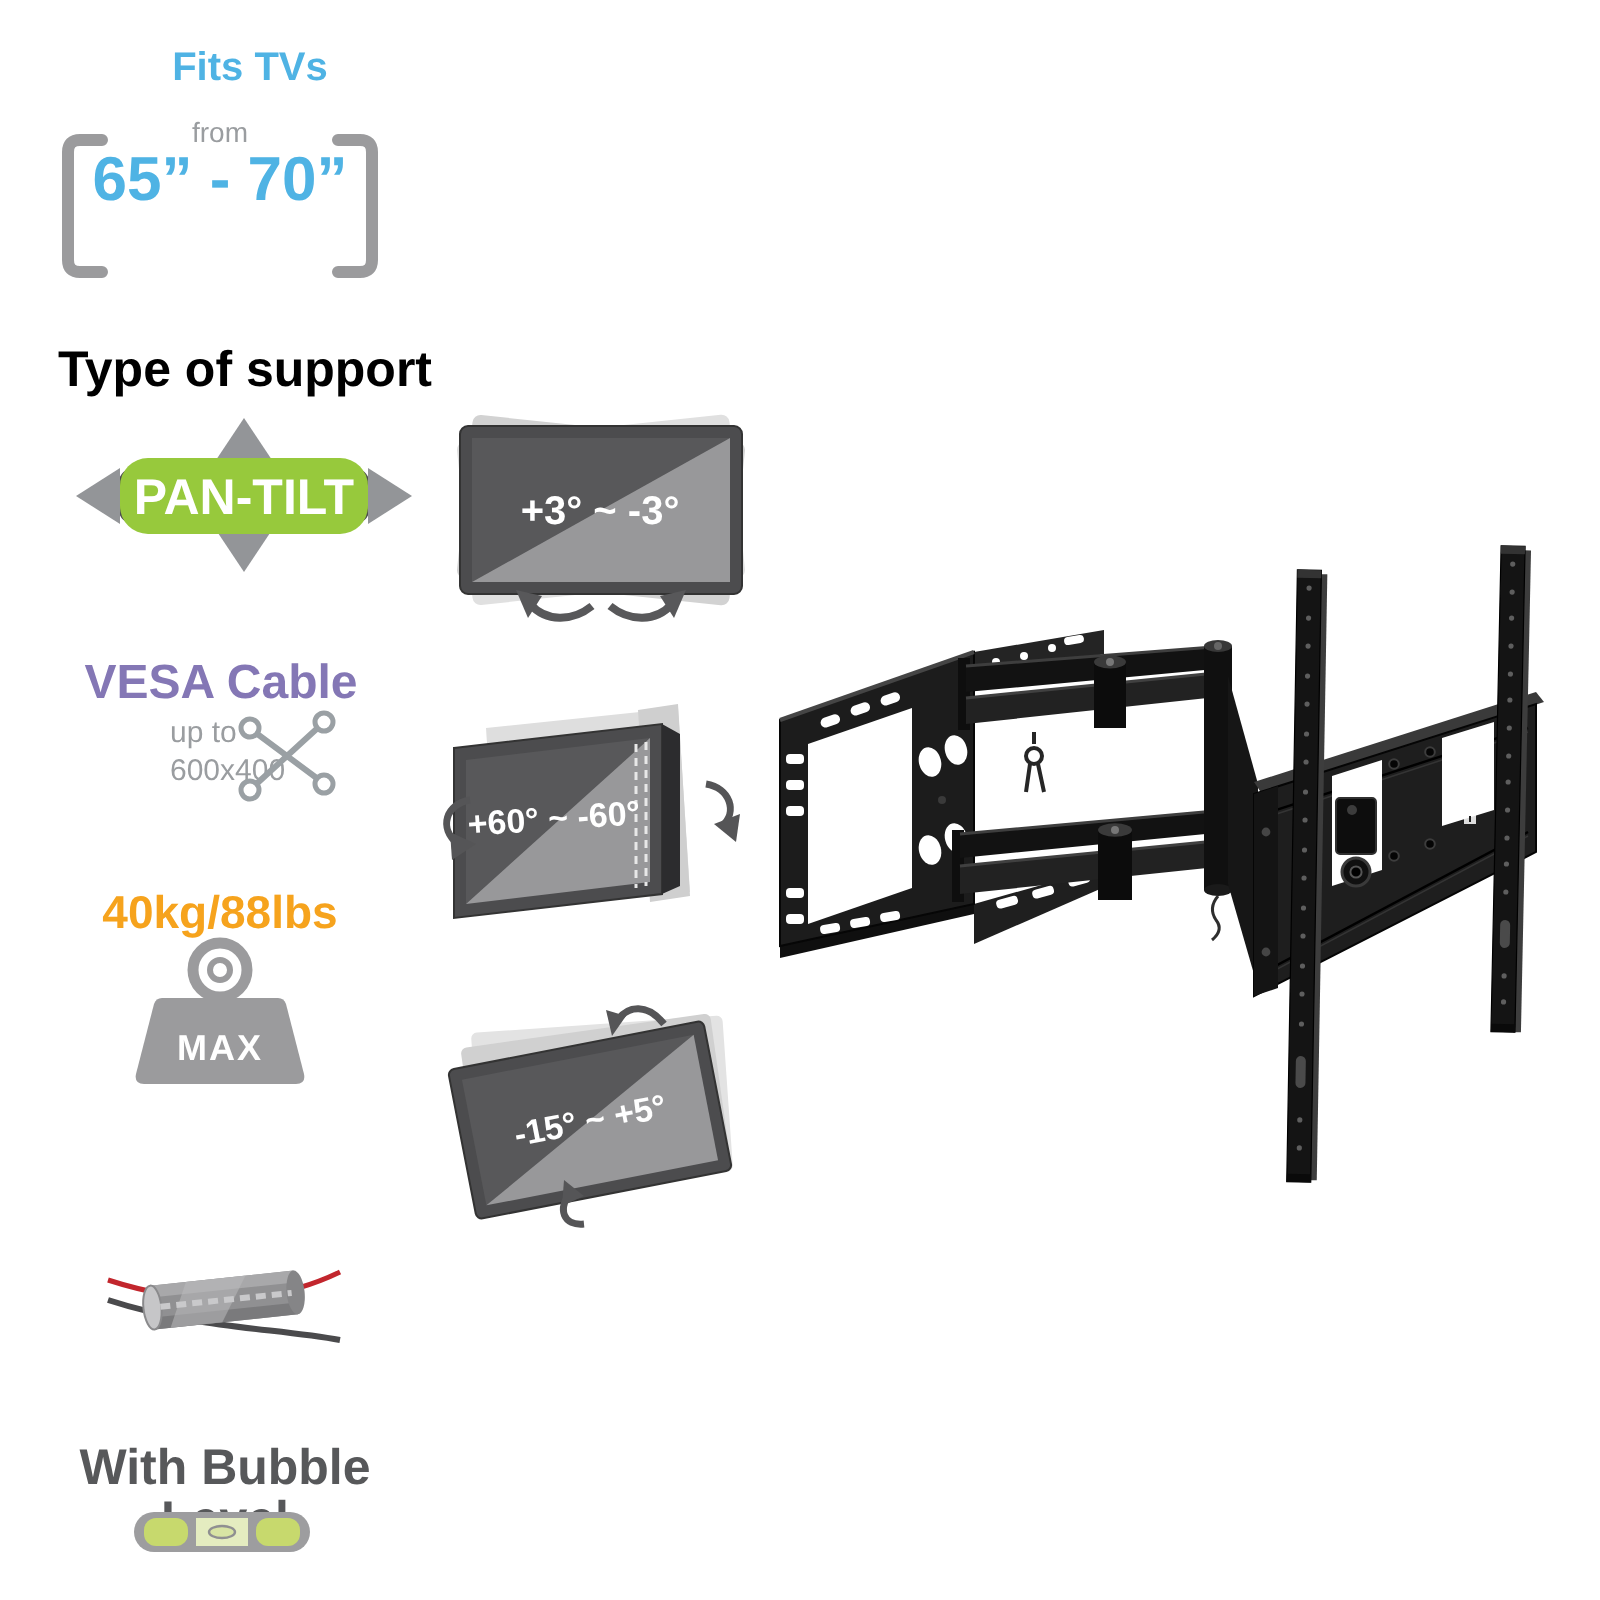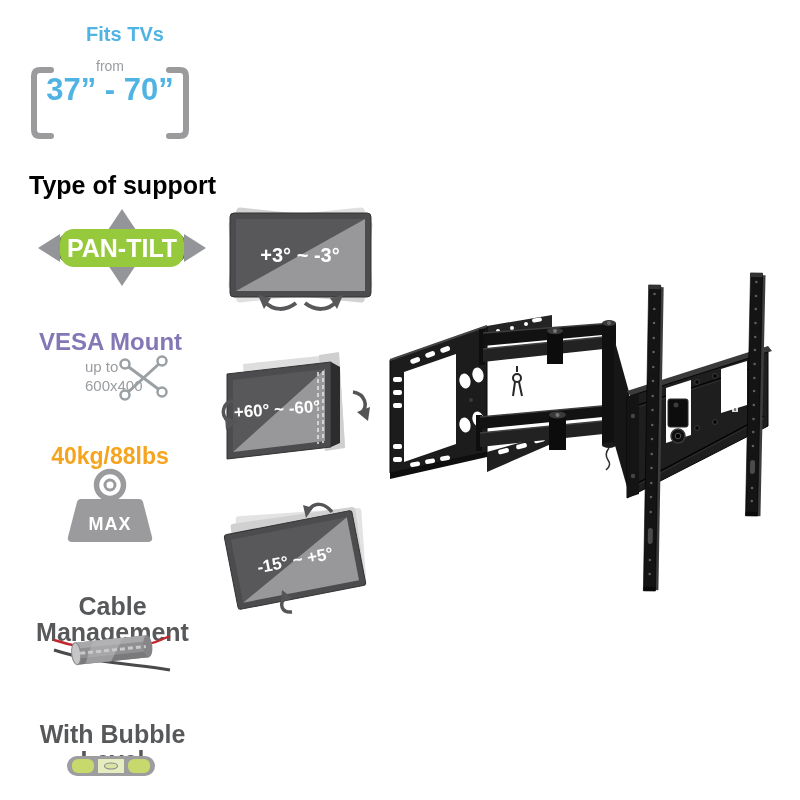--- a/index.html
+++ b/index.html
@@ -32,21 +32,21 @@
 
 <div id="canvas">
 
   <div class="abs ttl t-blue fits-title">Fits TVs</div>
   <div class="abs fits-block">
     <svg class="abs" style="left:0;top:10px;" width="160" height="74" viewBox="0 0 160 74">
       <path d="M21,4 H10 Q4,4 4,10 V64 Q4,70 10,70 H21" fill="none" stroke="#9B9B9D" stroke-width="6" stroke-linecap="round"></path>
       <path d="M139,4 H150 Q156,4 156,10 V64 Q156,70 150,70 H139" fill="none" stroke="#9B9B9D" stroke-width="6" stroke-linecap="round"></path>
     </svg>
     <div class="abs t-gray fits-from">from</div>
-    <div class="abs t-blue fits-range">37” - 70”</div>
+    <div class="abs t-blue fits-range">65” - 70”</div>
   </div>
 
   <div class="abs ttl t-green support-title">Type of support</div>
   <svg class="abs" style="left:33px;top:203px;" width="178" height="88" viewBox="0 0 178 88">
     <rect x="82" y="18" width="14" height="52" rx="4" fill="#4D4D4F"></rect>
     <ellipse cx="31" cy="45" rx="6" ry="13" fill="#4D4D4F"></ellipse>
     <ellipse cx="147" cy="45" rx="6" ry="13" fill="#4D4D4F"></ellipse>
     <polygon points="75,27 103,27 89,6" fill="#939598"></polygon>
     <polygon points="75,62 103,62 89,83" fill="#939598"></polygon>
     <polygon points="27,31 27,59 5,45" fill="#939598"></polygon>
@@ -61,21 +61,21 @@
     <rect x="12" y="15" width="141" height="84" rx="4" fill="#4C4C4E" stroke="#333" stroke-width="1"></rect>
     <polygon points="18,21 147,21 18,93" fill="#58585A"></polygon>
     <polygon points="147,21 147,93 18,93" fill="#98989A"></polygon>
     <text x="82" y="64" text-anchor="middle" font-size="20" font-weight="bold" fill="#FFFFFF">+3° ~ -3°</text>
     <path d="M78,105 C68,113 55,113 47,104" fill="none" stroke="#58585A" stroke-width="4"></path>
     <polygon points="40,97 53,100 46,111" fill="#58585A"></polygon>
     <path d="M87,105 C97,113 110,113 118,104" fill="none" stroke="#58585A" stroke-width="4"></path>
     <polygon points="125,97 112,100 119,111" fill="#58585A"></polygon>
   </svg>
 
-  <div class="abs ttl t-purple vesa-title">VESA Mount</div>
+  <div class="abs ttl t-purple vesa-title">VESA Cable</div>
   <div class="abs t-gray vesa-sub">
     <div>up to</div>
     <div>600x400</div>
   </div>
   <svg class="abs" style="left:116px;top:352px;" width="56" height="52" viewBox="0 0 56 52">
     <path d="M10,13 L45,39 M45,10 L10,42" stroke="#9AA0A4" stroke-width="3" fill="none"></path>
     <circle cx="9" cy="12" r="4.5" fill="#fff" stroke="#9AA0A4" stroke-width="2.5"></circle>
     <circle cx="46" cy="9" r="4.5" fill="#fff" stroke="#9AA0A4" stroke-width="2.5"></circle>
     <circle cx="9" cy="43" r="4.5" fill="#fff" stroke="#9AA0A4" stroke-width="2.5"></circle>
     <circle cx="46" cy="40" r="4.5" fill="#fff" stroke="#9AA0A4" stroke-width="2.5"></circle>
@@ -113,21 +113,20 @@
       <polygon points="16,30 134,30 16,94" fill="#58585A"></polygon>
       <polygon points="134,30 134,94 16,94" fill="#98989A"></polygon>
       <text x="75" y="68" text-anchor="middle" font-size="17" font-weight="bold" fill="#FFFFFF">-15° ~ +5°</text>
     </g>
     <path d="M112,14 C104,4 94,4 88,13" fill="none" stroke="#555557" stroke-width="3.5"></path>
     <polygon points="83,7 93,10 86,20" fill="#555557"></polygon>
     <path d="M66,97 C58,107 62,115 72,114" fill="none" stroke="#555557" stroke-width="3.5"></path>
     <polygon points="62,92 72,100 61,105" fill="#555557"></polygon>
   </svg>
 
-  <div class="abs ttl t-dark cable-title">Cable Management</div>
   <svg class="abs" style="left:52px;top:624px;" width="120" height="52" viewBox="0 0 120 52">
     <path d="M2,16 C45,30 85,28 118,12" fill="none" stroke="#C2262D" stroke-width="2.5"></path>
     <path d="M2,26 C45,40 85,40 118,46" fill="none" stroke="#4A4A4C" stroke-width="3"></path>
     <g transform="rotate(-6 60 26)">
       <rect x="24" y="15" width="72" height="22" fill="#909092"></rect>
       <rect x="24" y="15" width="72" height="6" fill="#A8A8AA"></rect>
       <rect x="24" y="31" width="72" height="6" fill="#7A7A7C"></rect>
       <polygon points="42,15 72,15 58,37 32,37" fill="#B9B9BB" opacity="0.55"></polygon>
       <ellipse cx="96" cy="26" rx="4.5" ry="11" fill="#858587"></ellipse>
       <ellipse cx="24" cy="26" rx="4.5" ry="11" fill="#C6C6C8" stroke="#8A8A8C" stroke-width="1"></ellipse>

